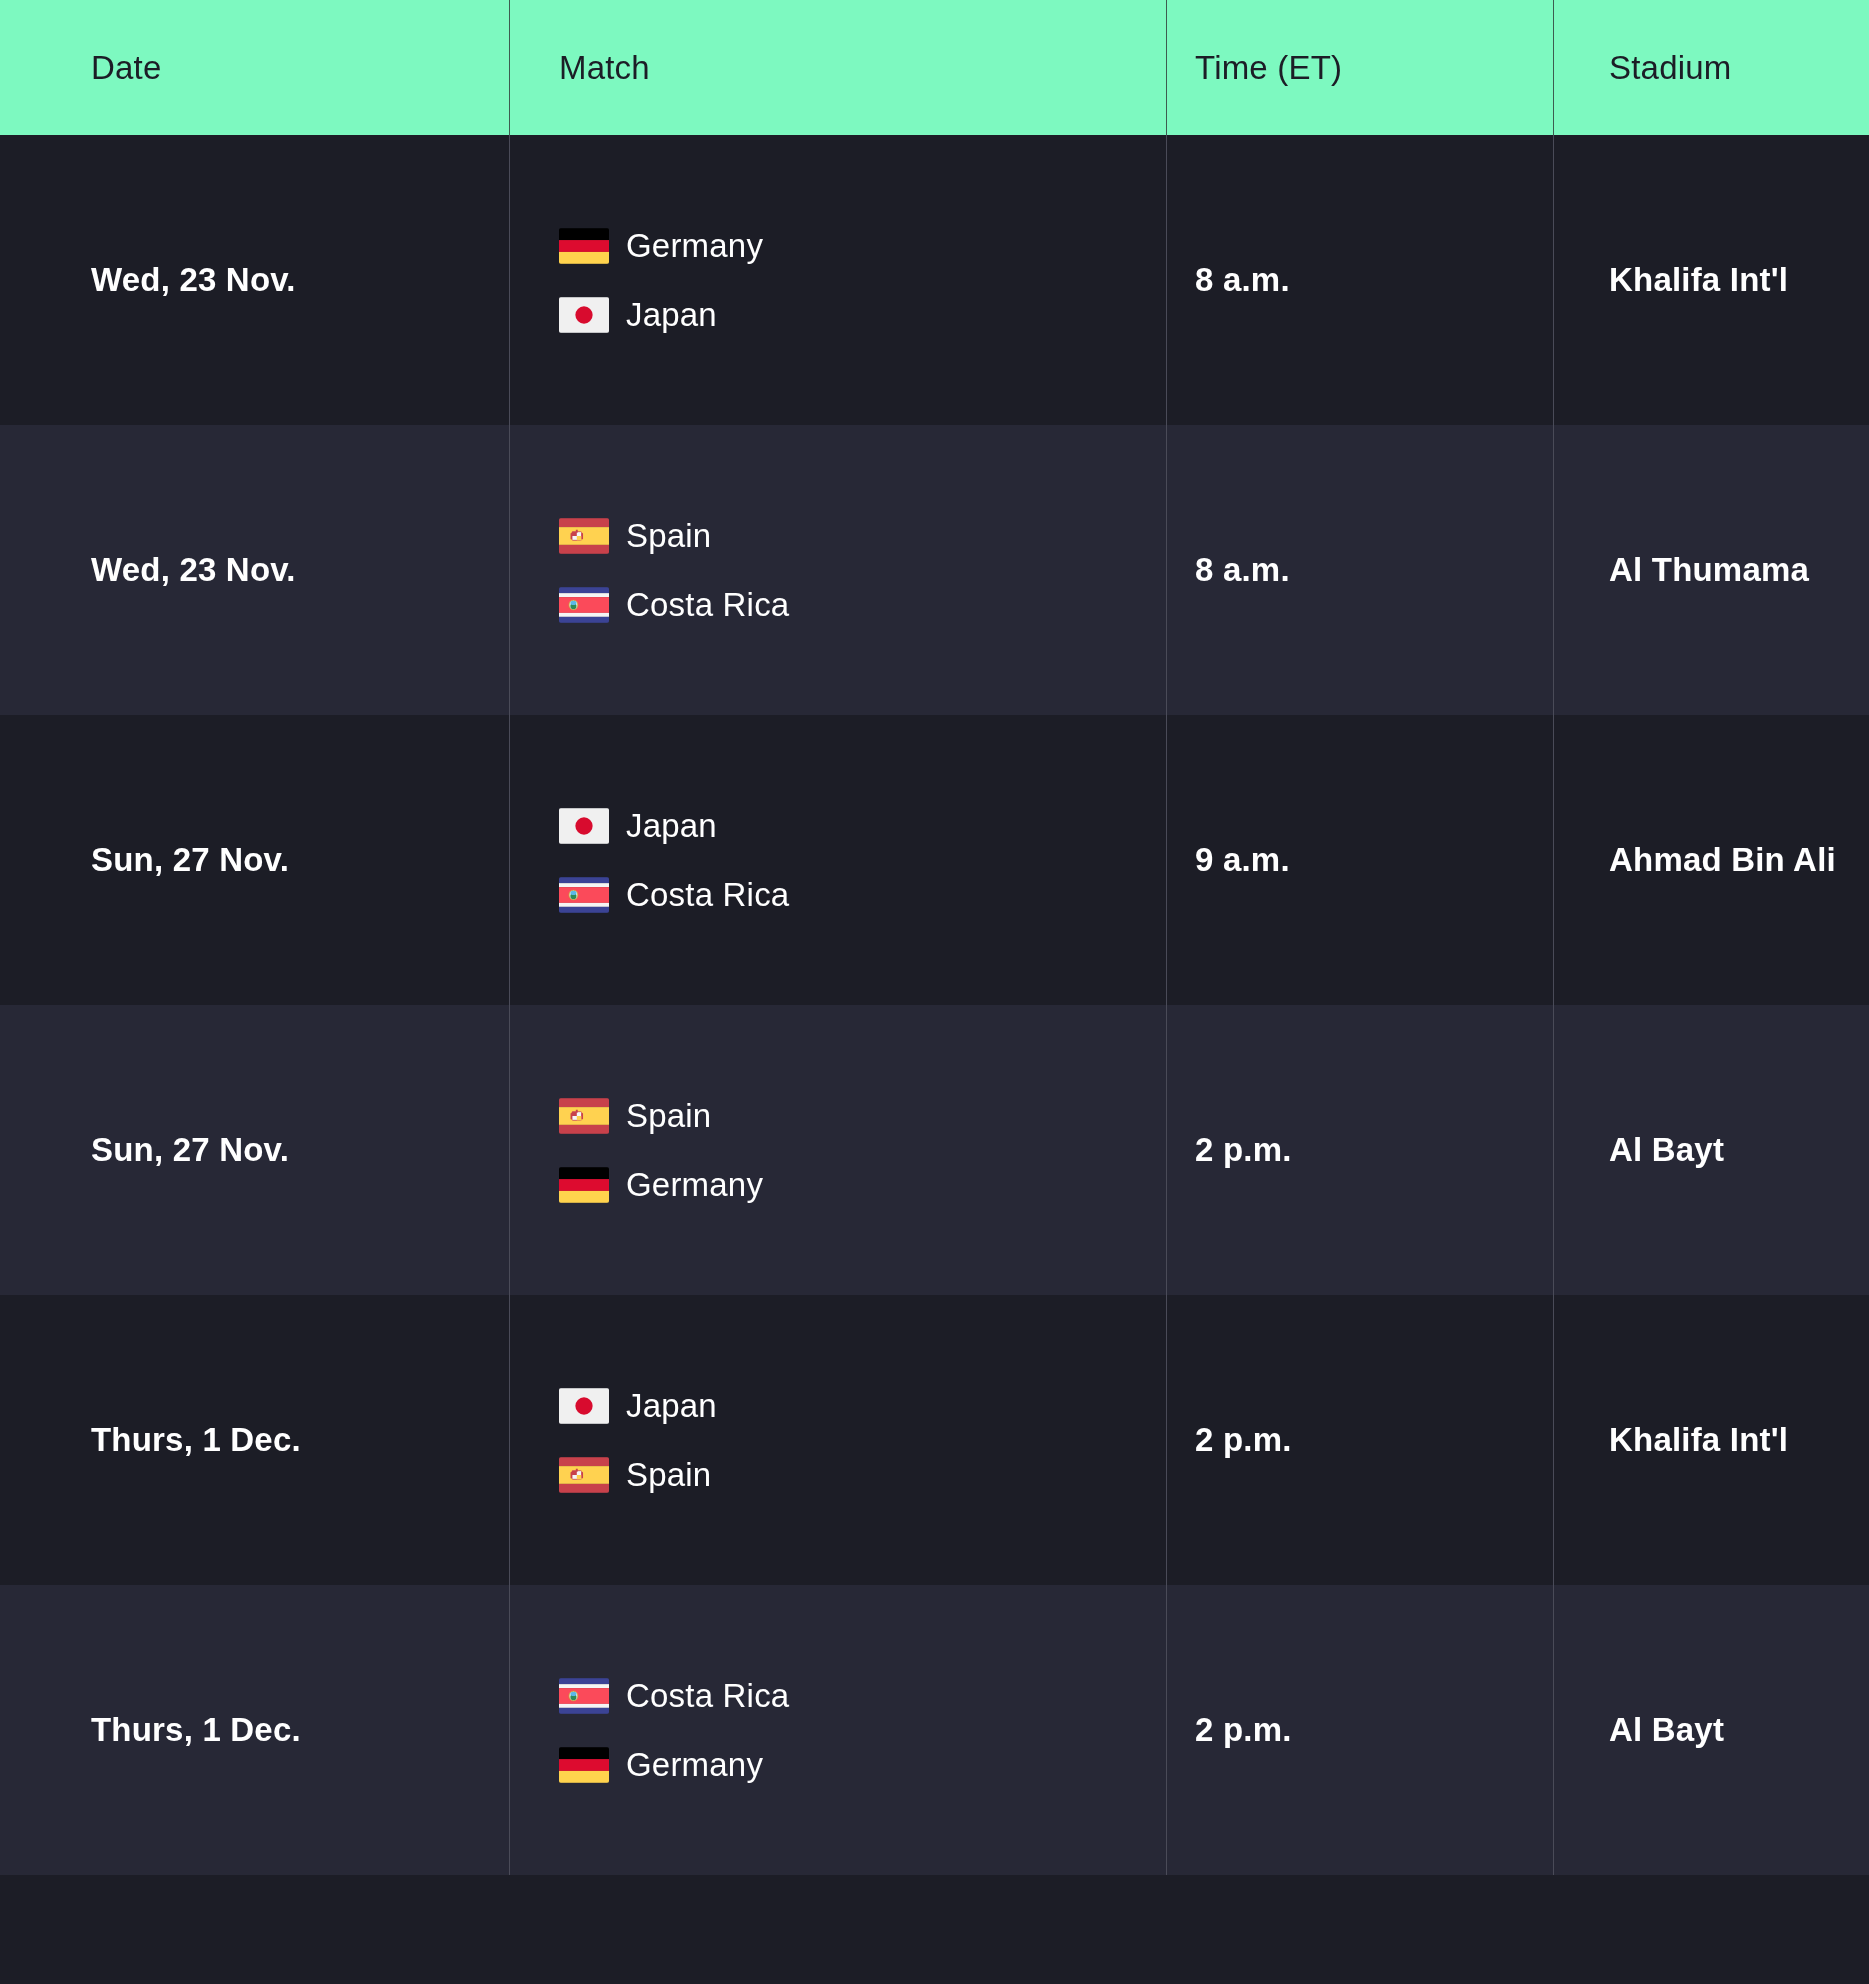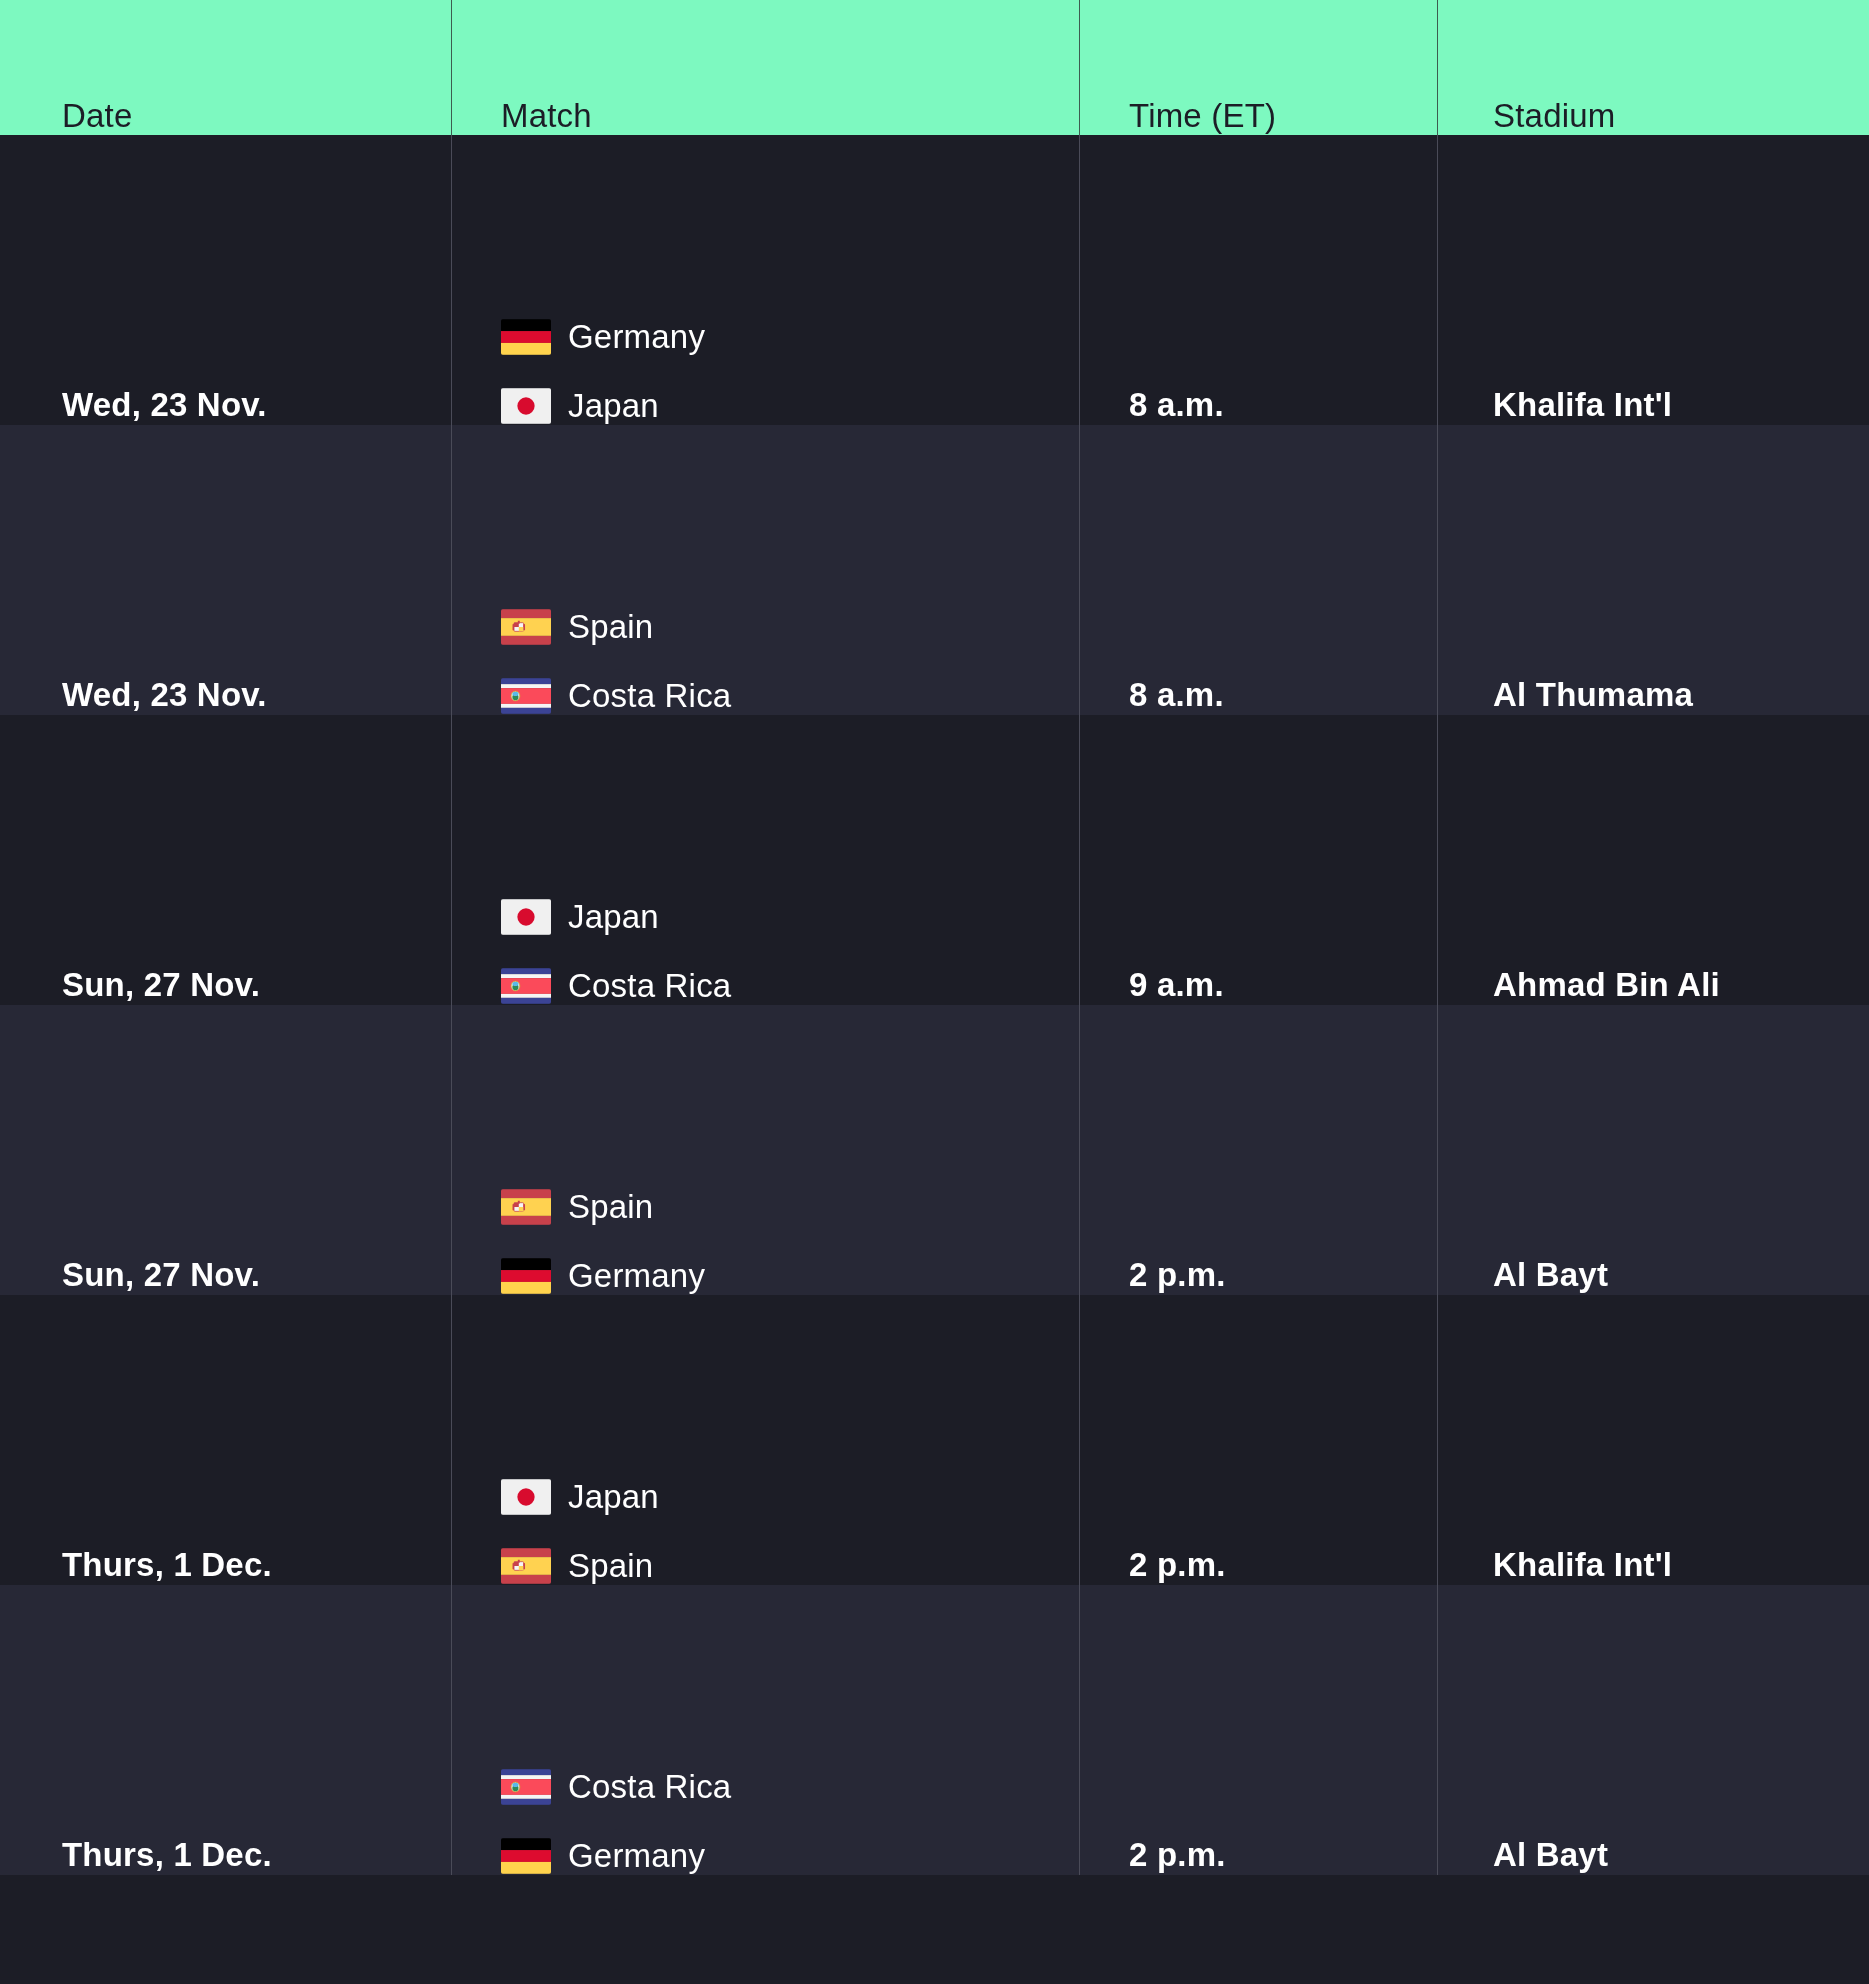--- a/index.html
+++ b/index.html
@@ -60,29 +60,30 @@
     height: 290px;
     flex: 0 0 290px;
   }
   .body-row.dark  { background: #1c1d26; }
   .body-row.light { background: #272836; }
 
   
   .cell {
     display: flex;
     flex-direction: column;
-    justify-content: flex-end;
+    justify-content: center;
     padding-left: 62px;
     padding-right: 19.3px;
     position: relative;
+    margin-left: 29px;
   }
 
   .c-date    { width: 451px; flex: 0 0 451px; }
   .c-match   { width: 628px; flex: 0 0 628px; padding-left: 50px; }
-  .c-time    { width: 358px; flex: 0 0 358px; padding-left: 50px; }
+  .c-time    { width: 358px; flex: 0 0 358px; padding-left: 29px; }
   .c-stadium { width: 433px; flex: 0 0 433px; padding-left: 56px; }
 
   
   .head-row .cell + .cell::before,
   .body-row .cell + .cell::before {
     content: "";
     position: absolute;
     left: 0;
     top: 0;
     bottom: 0;

